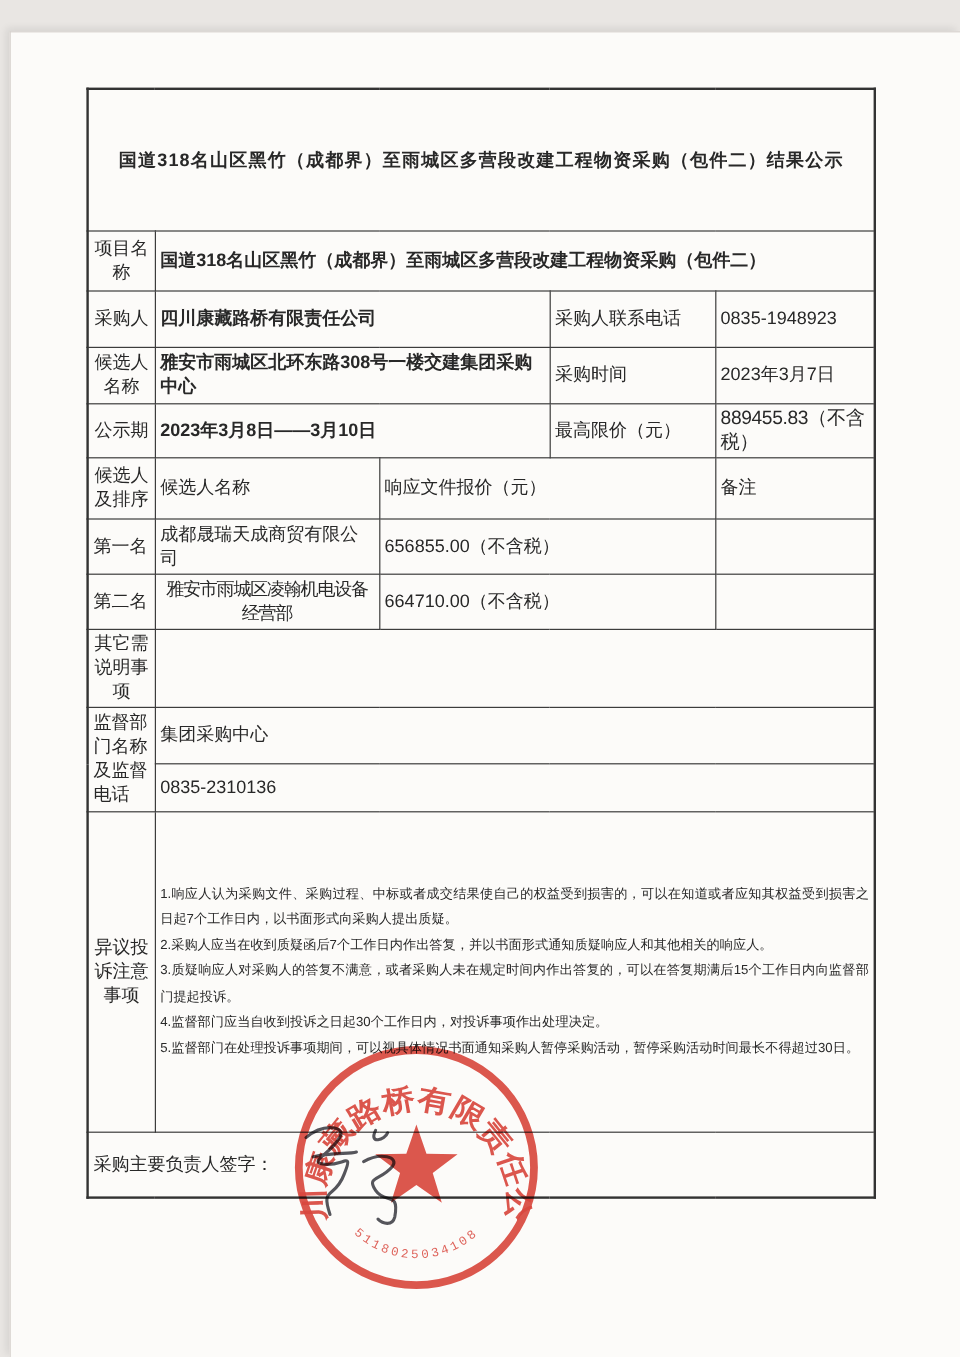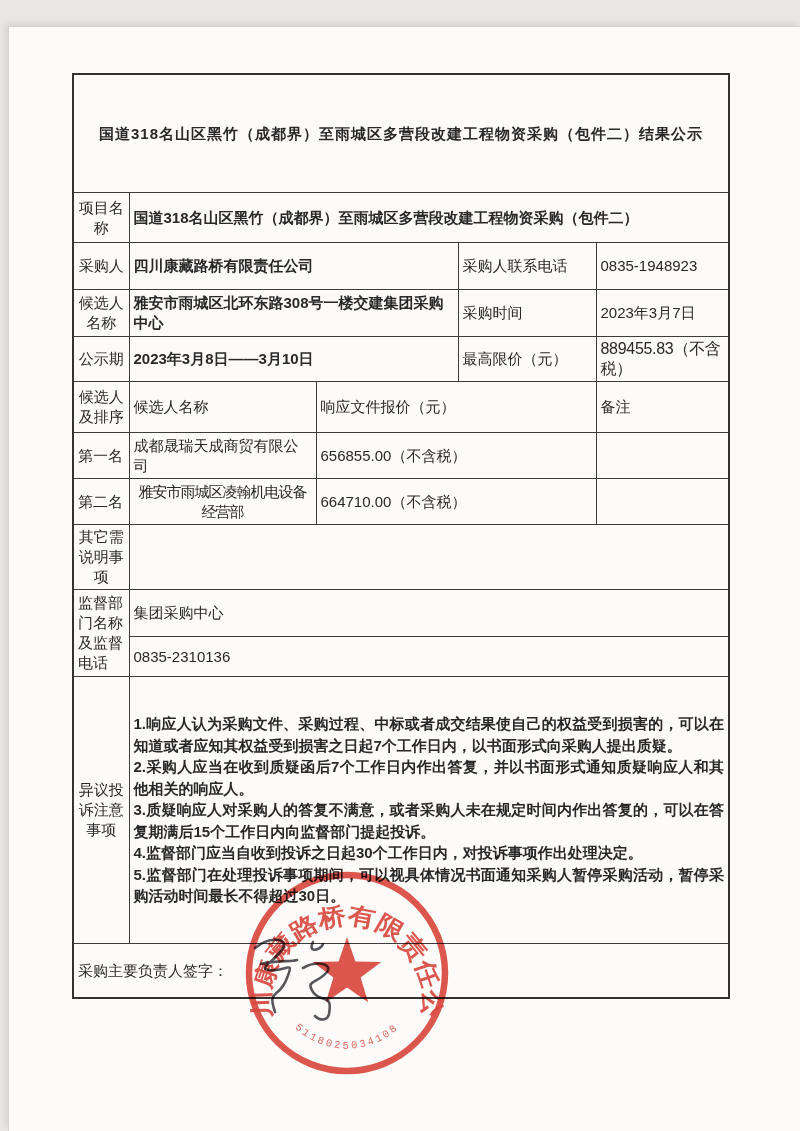--- a/index.html
+++ b/index.html
@@ -64,24 +64,23 @@
   }
   .label-center{text-align:left;word-break:break-all;font-family:Liberation Serif, serif;}
   .val-left{text-align:left;padding-left:9px;font-weight:bold;}
   .val-center{text-align:left;}
   .tight{font-size:13.5px;letter-spacing:-1px;padding-left:1px;padding-right:1px;text-align:center;margin-top:24px;}
   .notice-cell{
     padding:6px 7px;
     vertical-align:middle;
   }
   .notice-cell .item{
-    font-size:15px;
+    font-size:11px;
     line-height:21.5px;
     text-align:justify;
-    font-weight:bold;
   }
   .notice-inner{display:flex;flex-direction:column;justify-content:center;height:100%;}
   .sign-cell{
     text-align:left;
     padding-left:6px;
     font-size:16px;
   }
   .stamp-wrap{
     position:absolute;
     left:232px;top:840px;

